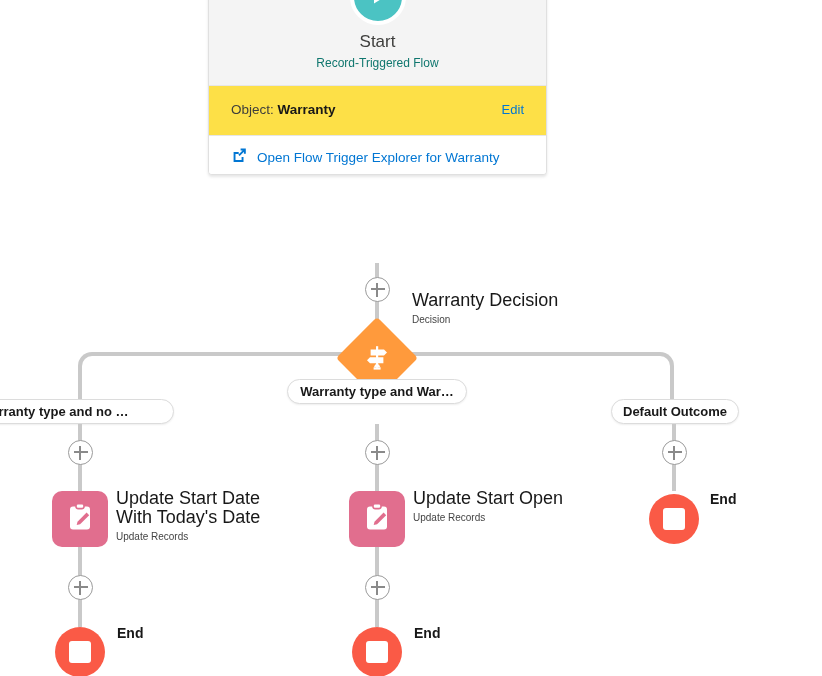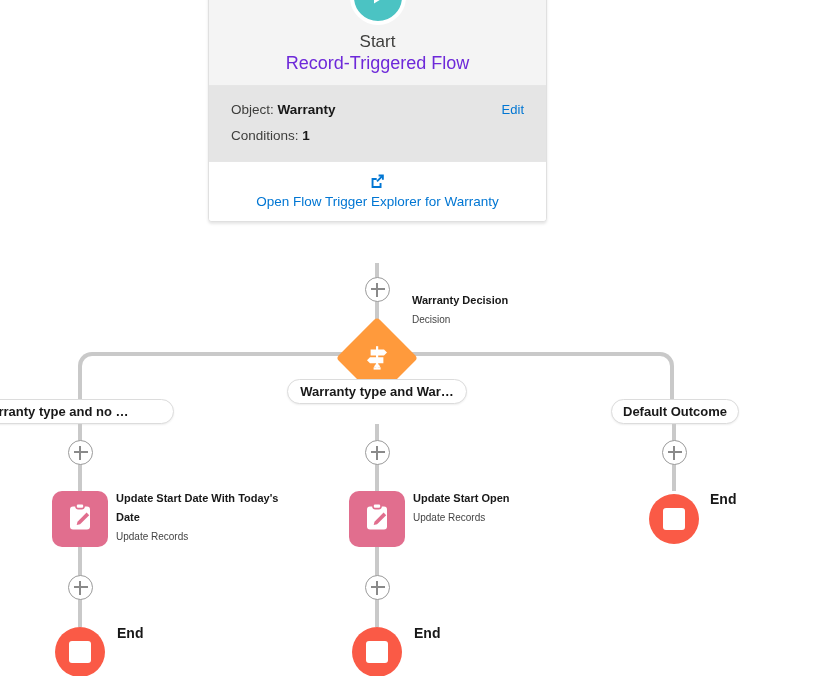--- a/index.html
+++ b/index.html
@@ -67,52 +67,52 @@
     align-items: center;
     justify-content: center;
   }
   .start-icon svg { display:block; }
   .start-title {
     font-size: 17px;
     color: #3e3e3c;
     line-height: 22px;
   }
   .start-sub {
-    font-size: 18px;
-    color: #6d28d9;
+    font-size: 12px;
+    color: #0f766e;
     line-height: 20px;
     text-align: center;
   }
   .start-body {
     padding: 11px 22px 12px;
-    background: #e5e5e5;
+    background: #fde047;
   }
   .detail-row {
     font-size: 13.5px;
     color: #3e3e3c;
     line-height: 26px;
     white-space: nowrap;
     position: relative;
   }
   .detail-row b { font-weight: bold; color:#181818; }
   .edit-link {
     position: absolute;
     right: 0;
     top: 0;
     color: #0176d3;
     font-size: 13px;
     cursor: pointer;
   }
   .start-foot {
     border-top: 1px solid #e6e6e6;
-    padding: 11px 22px 12px;
-    display: flex;
-    align-items: center;
-    background: #ffffff;
-    flex-direction: column;
+    padding: 11px 22px 6px;
+    display: flex;
+    align-items: center;
+    gap: 9px;
+    background: #ffffff;
   }
   .foot-link {
     color: #0176d3;
     font-size: 13.5px;
     cursor: pointer;
   }
 
   
   .plus {
     position: absolute;
@@ -151,22 +151,22 @@
     justify-content: center;
     pointer-events: none;
   }
 
   
   .node-label {
     position: absolute;
     white-space: nowrap;
   }
   .node-label .nl-title {
-    font-size: 11px;
-    font-weight: bold;
+    font-size: 18px;
+    font-weight: normal;
     color: #181818;
     line-height: 19px;
   }
   .node-label .nl-sub {
     font-size: 10px;
     color: #444444;
     line-height: 19px;
   }
   .node-label.wrap { white-space: normal; width: 176px; }
 
@@ -253,24 +253,20 @@
       <div class="start-title">Start</div>
       <div class="start-sub">Record-Triggered Flow</div>
     </div>
 
     <div class="start-body">
       <div class="detail-row">
         <span>Object:</span>
         <b>Warranty</b>
         <span class="edit-link">Edit</span>
       </div>
-      <div class="detail-row">
-        <span>Conditions:</span>
-        <b>1</b>
-      </div>
     </div>
 
     <div class="start-foot">
       <span>
         <svg width="17" height="17" viewBox="0 0 17 17" aria-hidden="true">
           <path d="M2.6 5.1 h5.1 v1.9 H4.5 v6.1 h6.1 v-3.2 h1.9 v5.1 H2.6 Z" fill="#0176d3"></path>
           <path d="M9.6 1.6 h5.2 v5.2 h-1.9 V4.8 L8.7 9.1 L7.3 7.7 l4.3-4.3 H9.6 Z" fill="#0176d3"></path>
         </svg>
       </span>
       <span class="foot-link">Open Flow Trigger Explorer for Warranty</span>

